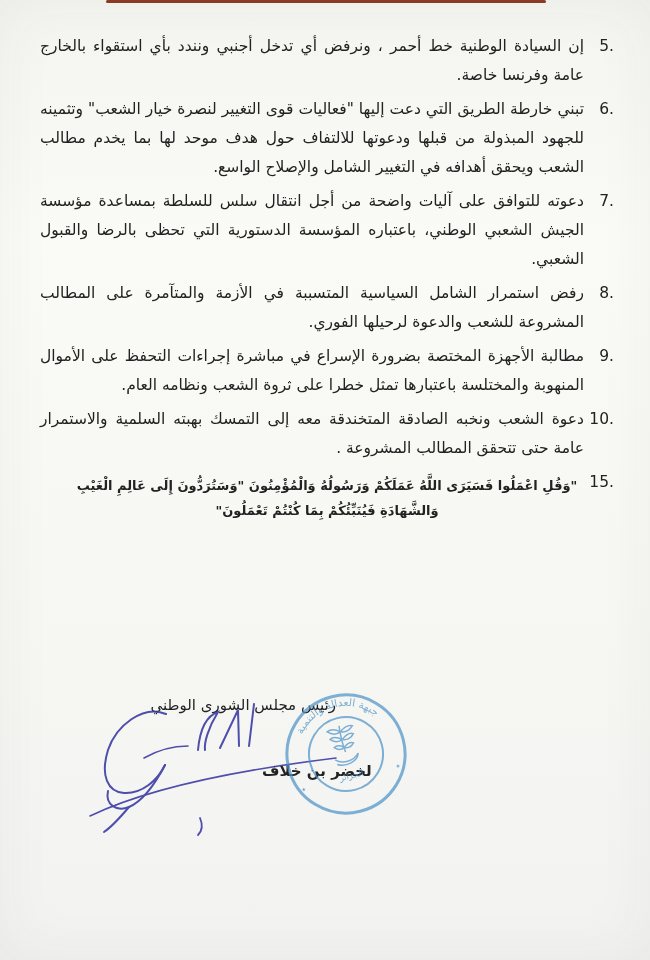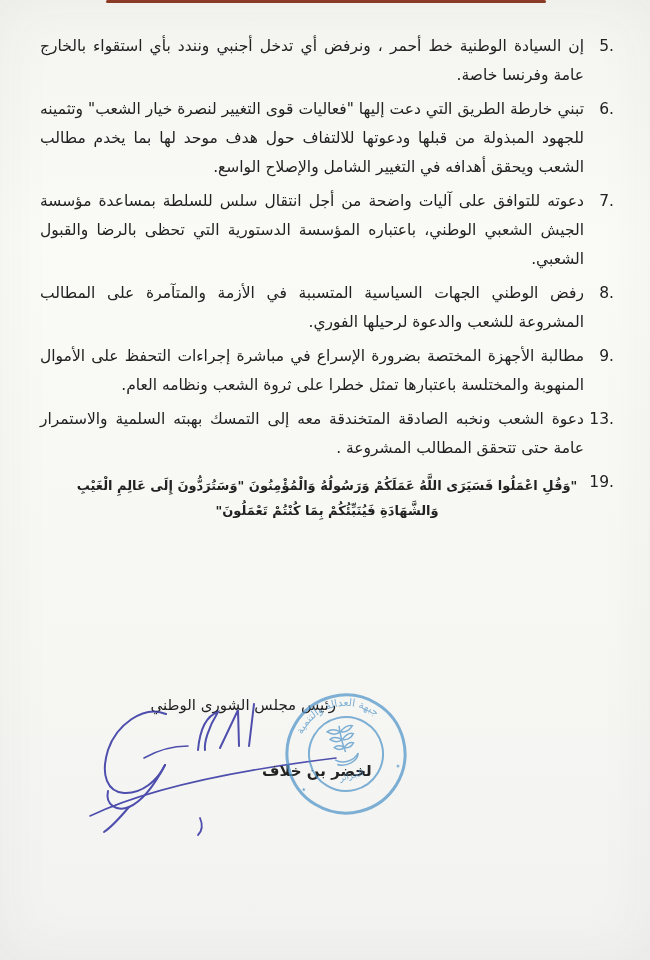--- a/index.html
+++ b/index.html
@@ -79,35 +79,35 @@
       <span>تبني خارطة الطريق التي دعت إليها "فعاليات قوى التغيير لنصرة خيار الشعب" وتثمينه للجهود المبذولة من قبلها ودعوتها للالتفاف حول هدف موحد لها بما يخدم مطالب الشعب ويحقق أهدافه في التغيير الشامل والإصلاح الواسع.</span>
     </div>
 
     <div class="item">
       <span class="num">7.</span>
       <span>دعوته للتوافق على آليات واضحة من أجل انتقال سلس للسلطة بمساعدة مؤسسة الجيش الشعبي الوطني، باعتباره المؤسسة الدستورية التي تحظى بالرضا والقبول الشعبي.</span>
     </div>
 
     <div class="item">
       <span class="num">8.</span>
-      <span>رفض الوطني الجهات السياسية المتسببة في الأزمة والمتآمرة على المطالب المشروعة للشعب والدعوة لرحيلها الفوري.</span>
+      <span>رفض استمرار الشامل السياسية المتسببة في الأزمة والمتآمرة على المطالب المشروعة للشعب والدعوة لرحيلها الفوري.</span>
     </div>
 
     <div class="item">
       <span class="num">9.</span>
       <span>مطالبة الأجهزة المختصة بضرورة الإسراع في مباشرة إجراءات التحفظ على الأموال المنهوبة والمختلسة باعتبارها تمثل خطرا على ثروة الشعب ونظامه العام.</span>
     </div>
 
     <div class="item">
-      <span class="num">13.</span>
+      <span class="num">10.</span>
       <span>دعوة الشعب ونخبه الصادقة المتخندقة معه إلى التمسك بهبته السلمية والاستمرار عامة حتى تتحقق المطالب المشروعة .</span>
     </div>
 
     <div class="item">
-      <span class="num">19.</span>
+      <span class="num">15.</span>
     </div>
 
     <div class="verse">"وَقُلِ اعْمَلُوا فَسَيَرَى اللَّهُ عَمَلَكُمْ وَرَسُولُهُ وَالْمُؤْمِنُونَ "وَسَتُرَدُّونَ إِلَى عَالِمِ الْغَيْبِ وَالشَّهَادَةِ فَيُنَبِّئُكُمْ بِمَا كُنْتُمْ تَعْمَلُونَ"</div>
 
   </div>
 
   <div class="sig-title">رئيس مجلس الشورى الوطني</div>
 
   <svg class="signature-svg" viewBox="0 0 300 150" xmlns="http://www.w3.org/2000/svg">
     <g fill="none" stroke="#3c3ca6" stroke-width="2" stroke-linecap="round" opacity="0.9">

